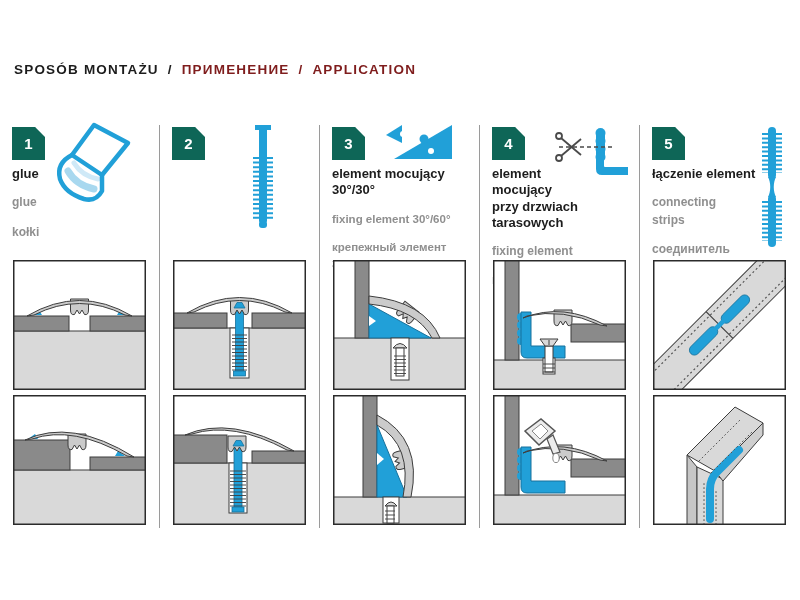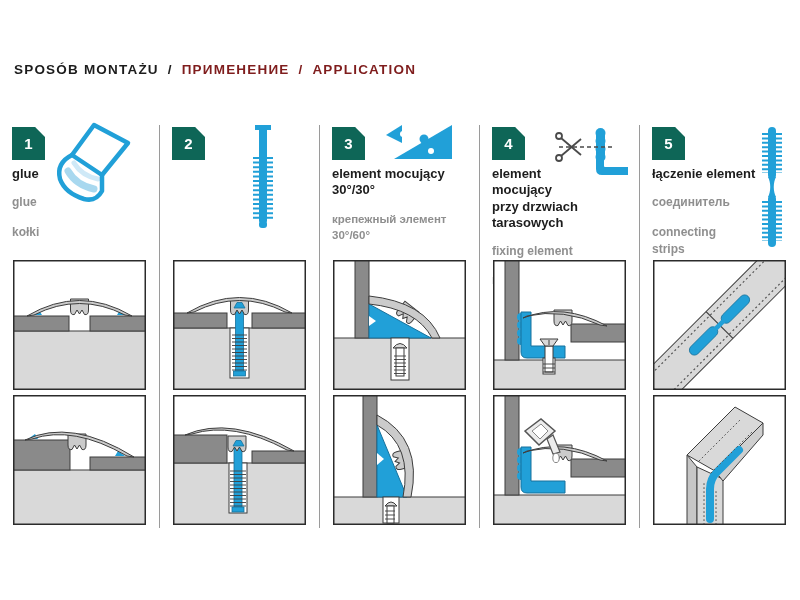--- a/index.html
+++ b/index.html
@@ -129,20 +129,21 @@
         <polygon points="60,51 71,51 68,45.5 63,45.5" fill="#21a0d8" stroke="#17719c" stroke-width="0.8"></polygon>
         <rect x="0.75" y="0.75" width="131.5" height="128.5" fill="none" stroke="#2b2b2b" stroke-width="1.5"></rect>
       </svg>
     </div>
 
     <div class="col c3">
       <div class="badge">3</div>
       <div class="textblock">
         <div class="title">element mocujący
 30°/30°</div>
+        <div class="sub">fixing element 30°/60°</div>
         <div class="sub">крепежный элемент
 30°/60°</div>
       </div>
       <svg class="icon i3" width="70" height="42" viewBox="0 0 70 42">
         <polygon points="0,16 16,6 16,24" fill="#21a0d8"></polygon>
         <polygon points="8,40 66,6 66,40" fill="#21a0d8"></polygon>
         <circle cx="38" cy="20" r="4.5" fill="#21a0d8"></circle>
         <circle cx="17" cy="15" r="3" fill="#fff"></circle>
         <circle cx="45" cy="32" r="3" fill="#fff"></circle>
       </svg>
@@ -239,23 +240,23 @@
         <polygon points="54,44 60,40 67,57 60,59" fill="#ececec" stroke="#555" stroke-width="1.2"></polygon>
         <ellipse cx="63" cy="63" rx="3.2" ry="4.6" fill="#fff" stroke="#888"></ellipse>
         <rect x="0.75" y="0.75" width="131.5" height="128.5" fill="none" stroke="#2b2b2b" stroke-width="1.5"></rect>
       </svg>
     </div>
 
     <div class="col c5">
       <div class="badge">5</div>
       <div class="textblock">
         <div class="title">łączenie element</div>
-        <div class="sub">соединитель</div>
         <div class="sub">connecting
 strips</div>
+        <div class="sub">соединитель</div>
       </div>
       <svg class="icon i5" width="26" height="128" viewBox="0 0 26 128">
         <line x1="13" y1="10" x2="13" y2="50" stroke="#21a0d8" stroke-width="20" stroke-dasharray="2 2.4"></line>
         <line x1="13" y1="78" x2="13" y2="118" stroke="#21a0d8" stroke-width="20" stroke-dasharray="2 2.4"></line>
         <rect x="9" y="4" width="8" height="52" rx="4" fill="#21a0d8"></rect>
         <rect x="9" y="72" width="8" height="52" rx="4" fill="#21a0d8"></rect>
         <path d="M9,54 C12,60 12,68 9,74 L17,74 C14,68 14,60 17,54 Z" fill="#21a0d8"></path>
       </svg>
 
       <svg class="box r1" viewBox="0 0 133 130">

